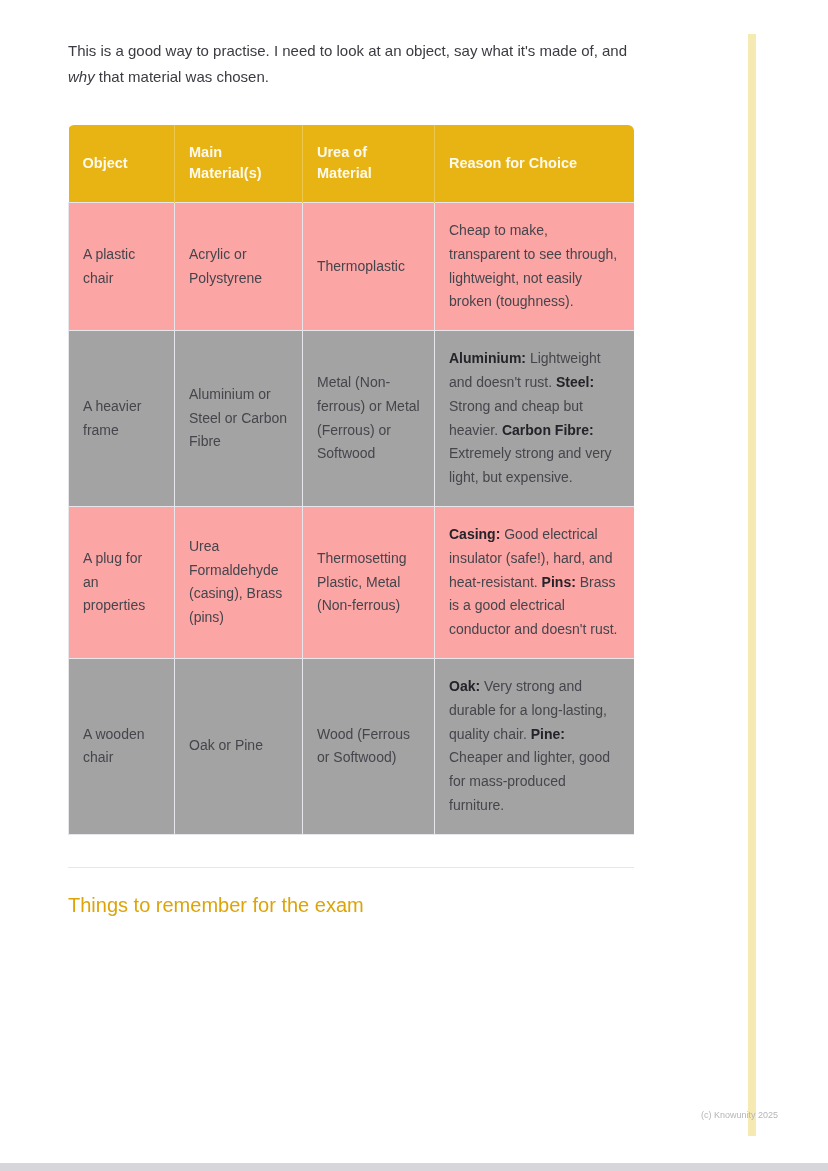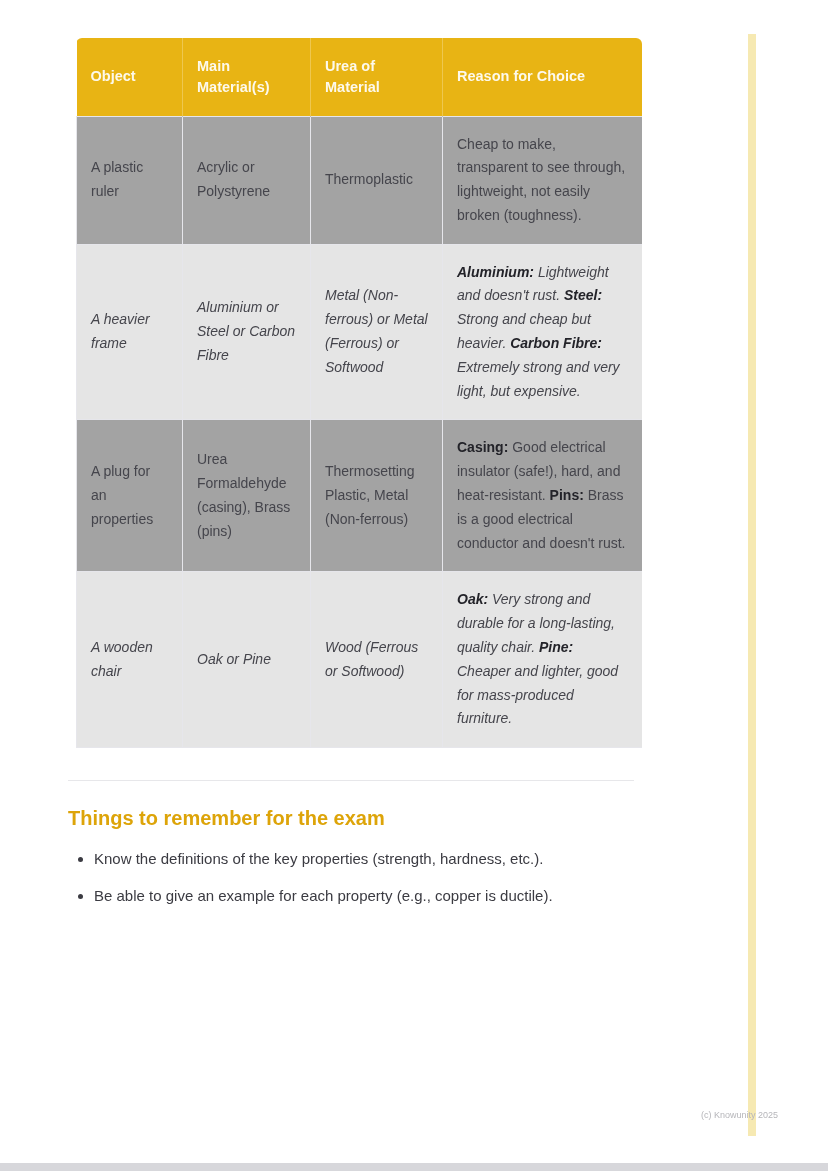--- a/index.html
+++ b/index.html
@@ -21,49 +21,49 @@
     position: absolute; right: 36px; top: 26px; bottom: 0;
     width: 8px; background: #f6e9b2;
   }
   .content { padding: 30px 0 0 32px; width: 600px; }
   .intro {
     margin: 0 0 34px 0; width: 570px;
     font-size: 15px; line-height: 1.75; color: #3b3b42;
   }
   .intro em { font-style: italic; }
 
-  .table-wrap { width: 566px; border-radius: 6px 6px 0 0; overflow: hidden; margin-left: 8px; }
+  .table-wrap { width: 566px; border-radius: 6px 6px 0 0; overflow: hidden; }
   table.materials {
     border-collapse: collapse; table-layout: fixed;
     width: 566px; font-size: 14px;
   }
   table.materials th {
     background: #e8b414; color: #fdf9ec;
     font-weight: 700; font-size: 14.5px; line-height: 1.45;
     text-align: left; vertical-align: middle;
     padding: 14px; height: 78px; border: none;
   }
   table.materials th + th { border-left: 1px solid rgba(255,255,255,0.25); }
   table.materials td {
     border: 1px solid #e6e6eb;
     padding: 16px 14px;
     vertical-align: middle;
     line-height: 1.7; color: #45454c;
-    background: #a3a3a3;
+    background: #fca5a5;
   }
-  table.materials tr.alt td { background: #e5e5e5; font-style: italic; }
+  table.materials tr.alt td { background: #a3a3a3; }
   table.materials td strong { font-weight: 700; color: #232329; }
 
   .divider {
     border: none; border-top: 1px solid #e7e7ea;
     width: 566px; margin: 32px 0 0 0;
   }
   .exam-heading {
     margin: 26px 0 18px 0;
-    font-size: 20px; font-weight: 700; color: #dda409;
+    font-size: 20px; font-weight: 400; color: #dda409;
   }
   .bullets { margin: 0; padding-left: 26px; width: 560px; }
   .bullets li {
     font-size: 15px; line-height: 1.45;
     color: #3b3b42; margin-bottom: 15px;
   }
   .watermark {
     position: absolute; right: 14px; bottom: 16px;
     font-size: 9px; color: #b6b6ba;
   }
@@ -73,40 +73,41 @@
   }
 </style>
 </head>
 <body>
 
 <div class="page">
   <div class="stripe"></div>
 
   <div class="content">
 
+    <p class="intro"><span>This is a good way to practise. I need to look at an object, say what it's made of, and </span><em>why</em><span> that material was chosen.</span></p>
 
     <div class="table-wrap">
       <table class="materials">
         <colgroup>
           <col style="width:106px">
             <col style="width:128px">
             <col style="width:132px">
             <col style="width:200px">
         </colgroup>
         <thead>
           <tr>
             <th>Object</th>
             <th>Main Material(s)</th>
             <th>Urea of Material</th>
             <th>Reason for Choice</th>
           </tr>
         </thead>
         <tbody>
           <tr>
-            <td>A plastic ruler</td>
+            <td>A plastic chair</td>
             <td>Acrylic or Polystyrene</td>
             <td>Thermoplastic</td>
             <td class="reason"><span>Cheap to make, transparent to see through, lightweight, not easily broken (toughness).</span></td>
           </tr>
           <tr class="alt">
             <td>A heavier frame</td>
             <td>Aluminium or Steel or Carbon Fibre</td>
             <td>Metal (Non-ferrous) or Metal (Ferrous) or Softwood</td>
             <td class="reason"><strong>Aluminium:</strong><span> Lightweight and doesn't rust. </span><strong>Steel:</strong><span> Strong and cheap but heavier. </span><strong>Carbon Fibre:</strong><span> Extremely strong and very light, but expensive.</span></td>
           </tr>
@@ -123,23 +124,19 @@
             <td class="reason"><strong>Oak:</strong><span> Very strong and durable for a long-lasting, quality chair. </span><strong>Pine:</strong><span> Cheaper and lighter, good for mass-produced furniture.</span></td>
           </tr>
         </tbody>
       </table>
     </div>
 
     <hr class="divider">
 
     <h2 class="exam-heading">Things to remember for the exam</h2>
 
-    <ul class="bullets">
-      <li>Know the definitions of the key properties (strength, hardness, etc.).</li>
-      <li>Be able to give an example for each property (e.g., copper is ductile).</li>
-    </ul>
 
   </div>
 
   <div class="watermark">(c) Knowunity 2025</div>
 </div>
 
 <div class="page-gap"></div>
 
 </body></html>

